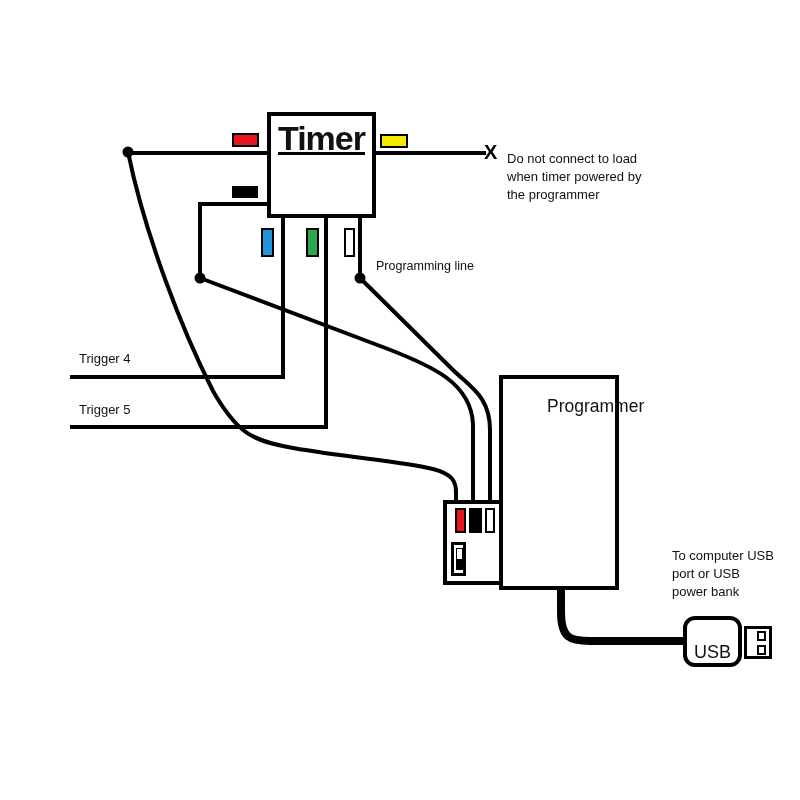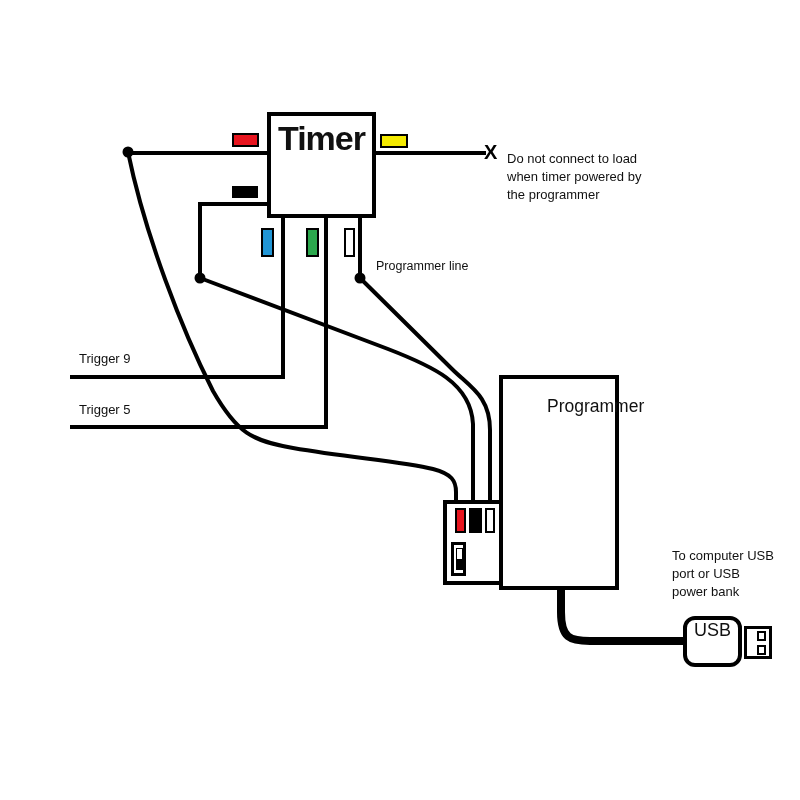--- a/index.html
+++ b/index.html
@@ -15,41 +15,41 @@
     position: absolute;
     left: 0; top: 0;
     width: 800px; height: 800px;
   }
   .box {
     position: absolute;
     box-sizing: border-box;
     border: 4px solid #000;
     background: #fff;
   }
-  .timer-box { left: 267px; top: 112px; width: 109px; height: 106px; }
+  .timer-box { left: 267px; top: 112px; width: 109px; height: 106px; text-decoration: underline; }
   .timer-title {
     margin-top: 3px;
     text-align: center;
     font-size: 34px;
     font-weight: bold;
     color: #111;
     letter-spacing: -1px;
   }
   .programmer-box { left: 499px; top: 375px; width: 120px; height: 215px; padding-left: 44px; }
   .programmer-title {
     margin-top: 17px;
     text-align: center;
     font-size: 17.5px;
     color: #111;
   }
   .connector-box { left: 443px; top: 500px; width: 60px; height: 85px; }
   .usb-box {
     left: 683px; top: 616px; width: 59px; height: 51px;
     border-radius: 12px;
-    display: flex; align-items: flex-start; justify-content: center;
+    display: flex; align-items: flex-end; justify-content: center;
   }
   .usb-title { font-size: 18px; color: #111; }
 
   .terminal {
     position: absolute;
     box-sizing: border-box;
     border: 2px solid #000;
   }
   .t-red    { left: 232px; top: 133px; width: 27px; height: 14px; }
   .t-yellow { left: 380px; top: 134px; width: 28px; height: 14px; }
@@ -156,20 +156,20 @@
     <div class="usb-title">USB</div>
   </div>
   <div class="plug-outer"></div>
   <div class="plug-pin plug-pin-top"></div>
   <div class="plug-pin plug-pin-bottom"></div>
 
   <div class="x-marker">X</div>
   <div class="label lbl-load-warning">Do not connect to load
 when timer powered by
 the programmer</div>
-  <div class="label lbl-programming">Programmer line</div>
-  <div class="label lbl-trigger1">Trigger 9</div>
+  <div class="label lbl-programming">Programming line</div>
+  <div class="label lbl-trigger1">Trigger 4</div>
   <div class="label lbl-trigger2">Trigger 5</div>
   <div class="label lbl-usb-note">To computer USB
 port or USB
 power bank</div>
 
 </div>
 
 </body></html>

